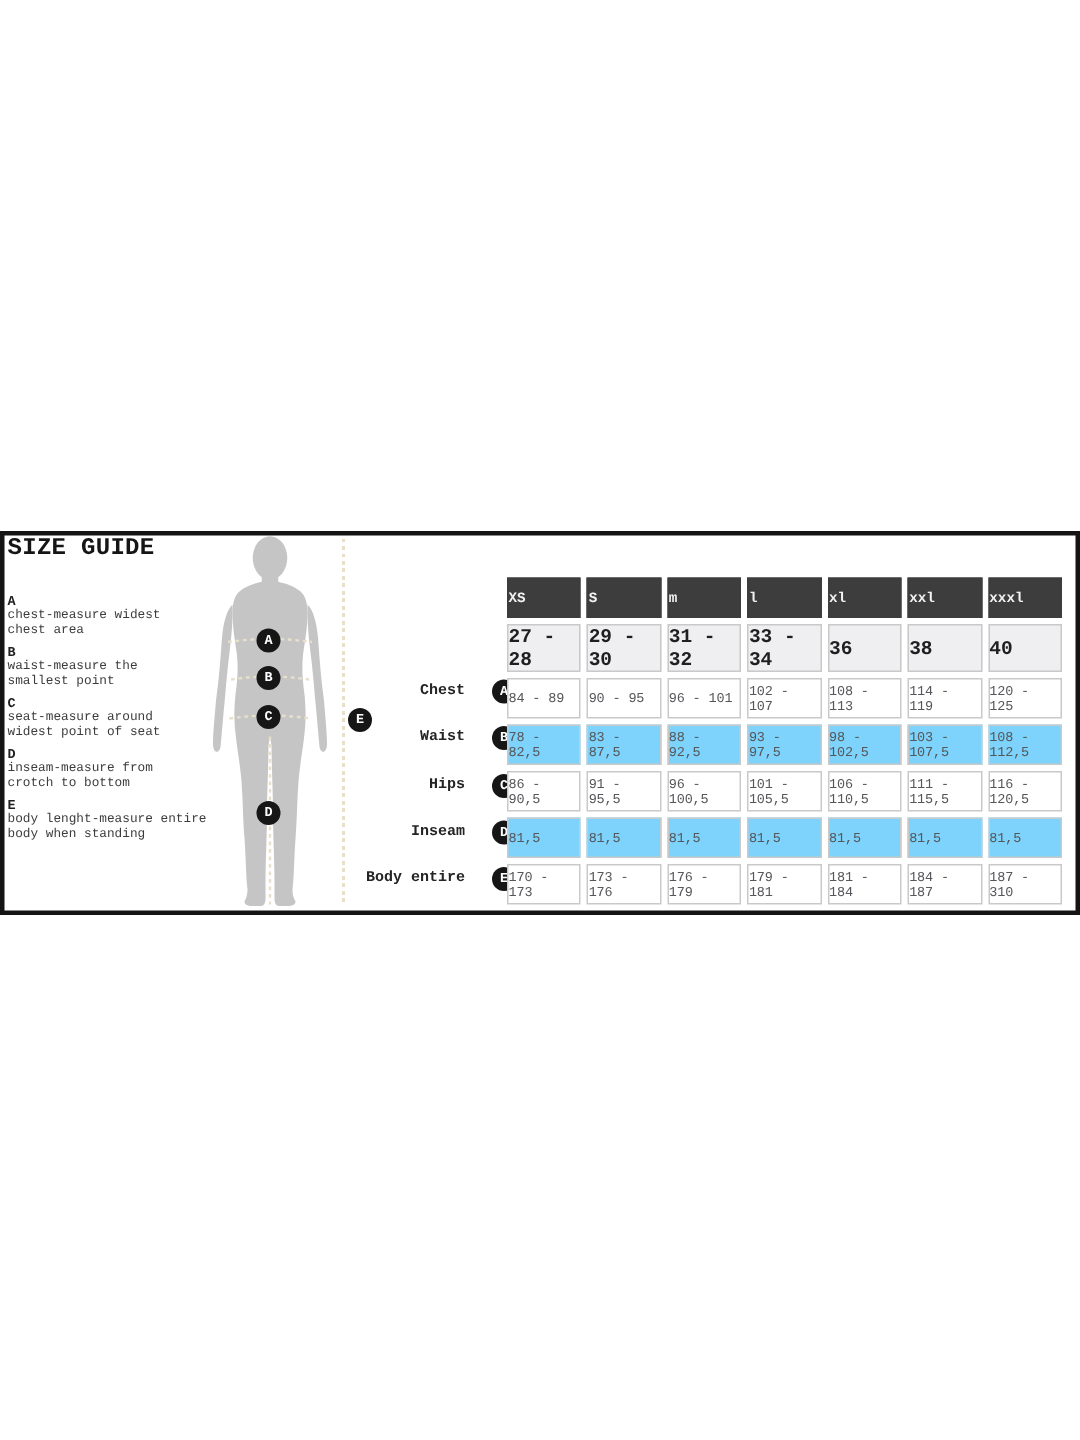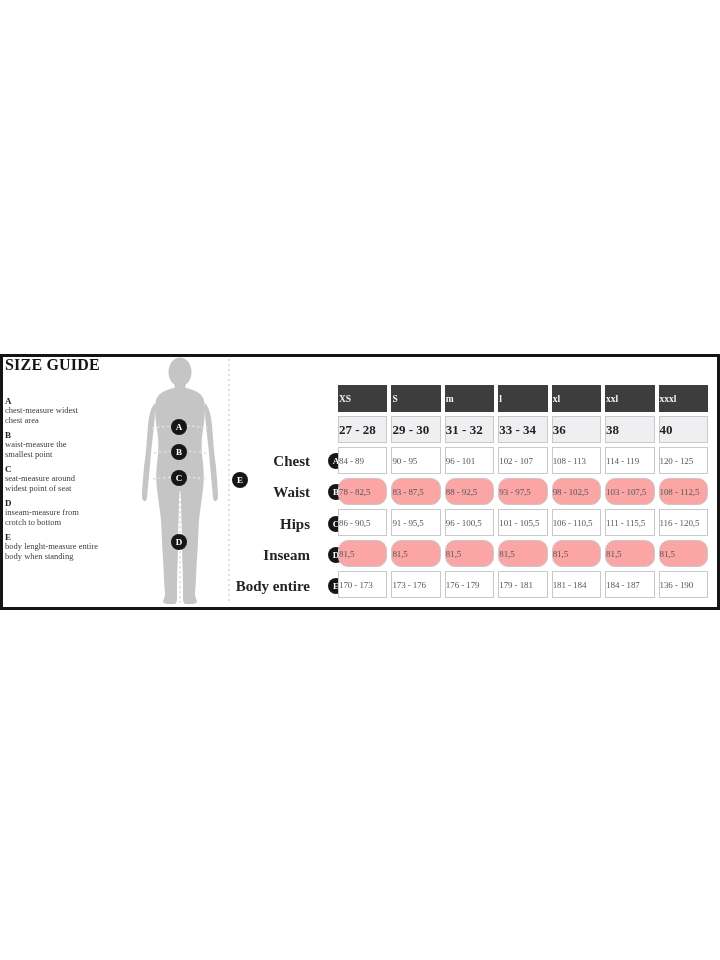--- a/index.html
+++ b/index.html
@@ -1,18 +1,18 @@
 <!DOCTYPE html>
 <html><head>
 <meta charset="utf-8">
 <style>
   html,body{margin:0;padding:0;background:#fff;}
   .stage{
     position:relative;width:720px;height:909px;background:#ffffff;overflow:hidden;
-    font-family:Liberation Serif, serif;
+    font-family:Liberation Mono, monospace;
   }
   .guide-box{
     position:absolute;left:0;top:354px;width:720px;height:256px;
     box-sizing:border-box;border:3px solid #141414;background:#fff;
   }
   .page-title{
     position:absolute;left:5px;top:356px;font-size:16px;font-weight:bold;
     color:#151515;letter-spacing:.2px;
   }
   .legend{position:absolute;left:5px;top:396px;width:150px;}
@@ -23,41 +23,41 @@
   .eline{
     position:absolute;left:228px;top:359px;width:2px;height:244px;
     background:repeating-linear-gradient(to bottom,#e8dfc9 0 2.5px,transparent 2.5px 5px);
   }
   .badge{
     position:absolute;width:16px;height:16px;border-radius:50%;background:#161616;
     color:#fff;font-size:9px;font-weight:bold;display:flex;align-items:center;
     justify-content:center;transform:translate(-50%,-50%);line-height:1;
   }
   .row-label{
-    position:absolute;left:210px;width:100px;text-align:right;font-size:15px;
+    position:absolute;left:210px;width:100px;text-align:right;font-size:10px;
     font-weight:600;color:#242424;transform:translateY(-50%);
   }
   table.size-table{
     position:absolute;left:334px;top:381px;width:378px;
     border-collapse:separate;border-spacing:4px;table-layout:fixed;
   }
   table.size-table td{height:25px;padding:0;vertical-align:middle;}
   td.th-cell{
     background:#3d3d3d;color:#f2f2f2;font-size:9.5px;font-weight:bold;
     border:1px solid #3d3d3d;
   }
   td.num-cell{
     background:#efeef0;color:#1f1f1f;font-size:13px;font-weight:bold;
     border:1px solid #c9c9c9;
   }
   td.val-cell{
     background:#ffffff;color:#56575a;font-size:9px;letter-spacing:-.1px;
     border:1px solid #c9c9c9;
   }
-  tr.alt td.val-cell{background:#fca5a5;border-radius:10px;}
+  tr.alt td.val-cell{background:#7dd3fc;}
 </style>
 </head>
 <body>
 
 <div class="stage">
 
   <div class="guide-box"></div>
 
   <div class="page-title">SIZE GUIDE</div>
 
@@ -194,18 +194,18 @@
       <td class="val-cell">81,5</td>
       <td class="val-cell">81,5</td>
     </tr>
     <tr>
       <td class="val-cell">170 - 173</td>
       <td class="val-cell">173 - 176</td>
       <td class="val-cell">176 - 179</td>
       <td class="val-cell">179 - 181</td>
       <td class="val-cell">181 - 184</td>
       <td class="val-cell">184 - 187</td>
-      <td class="val-cell">136 - 190</td>
+      <td class="val-cell">187 - 310</td>
     </tr>
   </tbody>
     </table>
 
 </div>
 
 </body></html>

